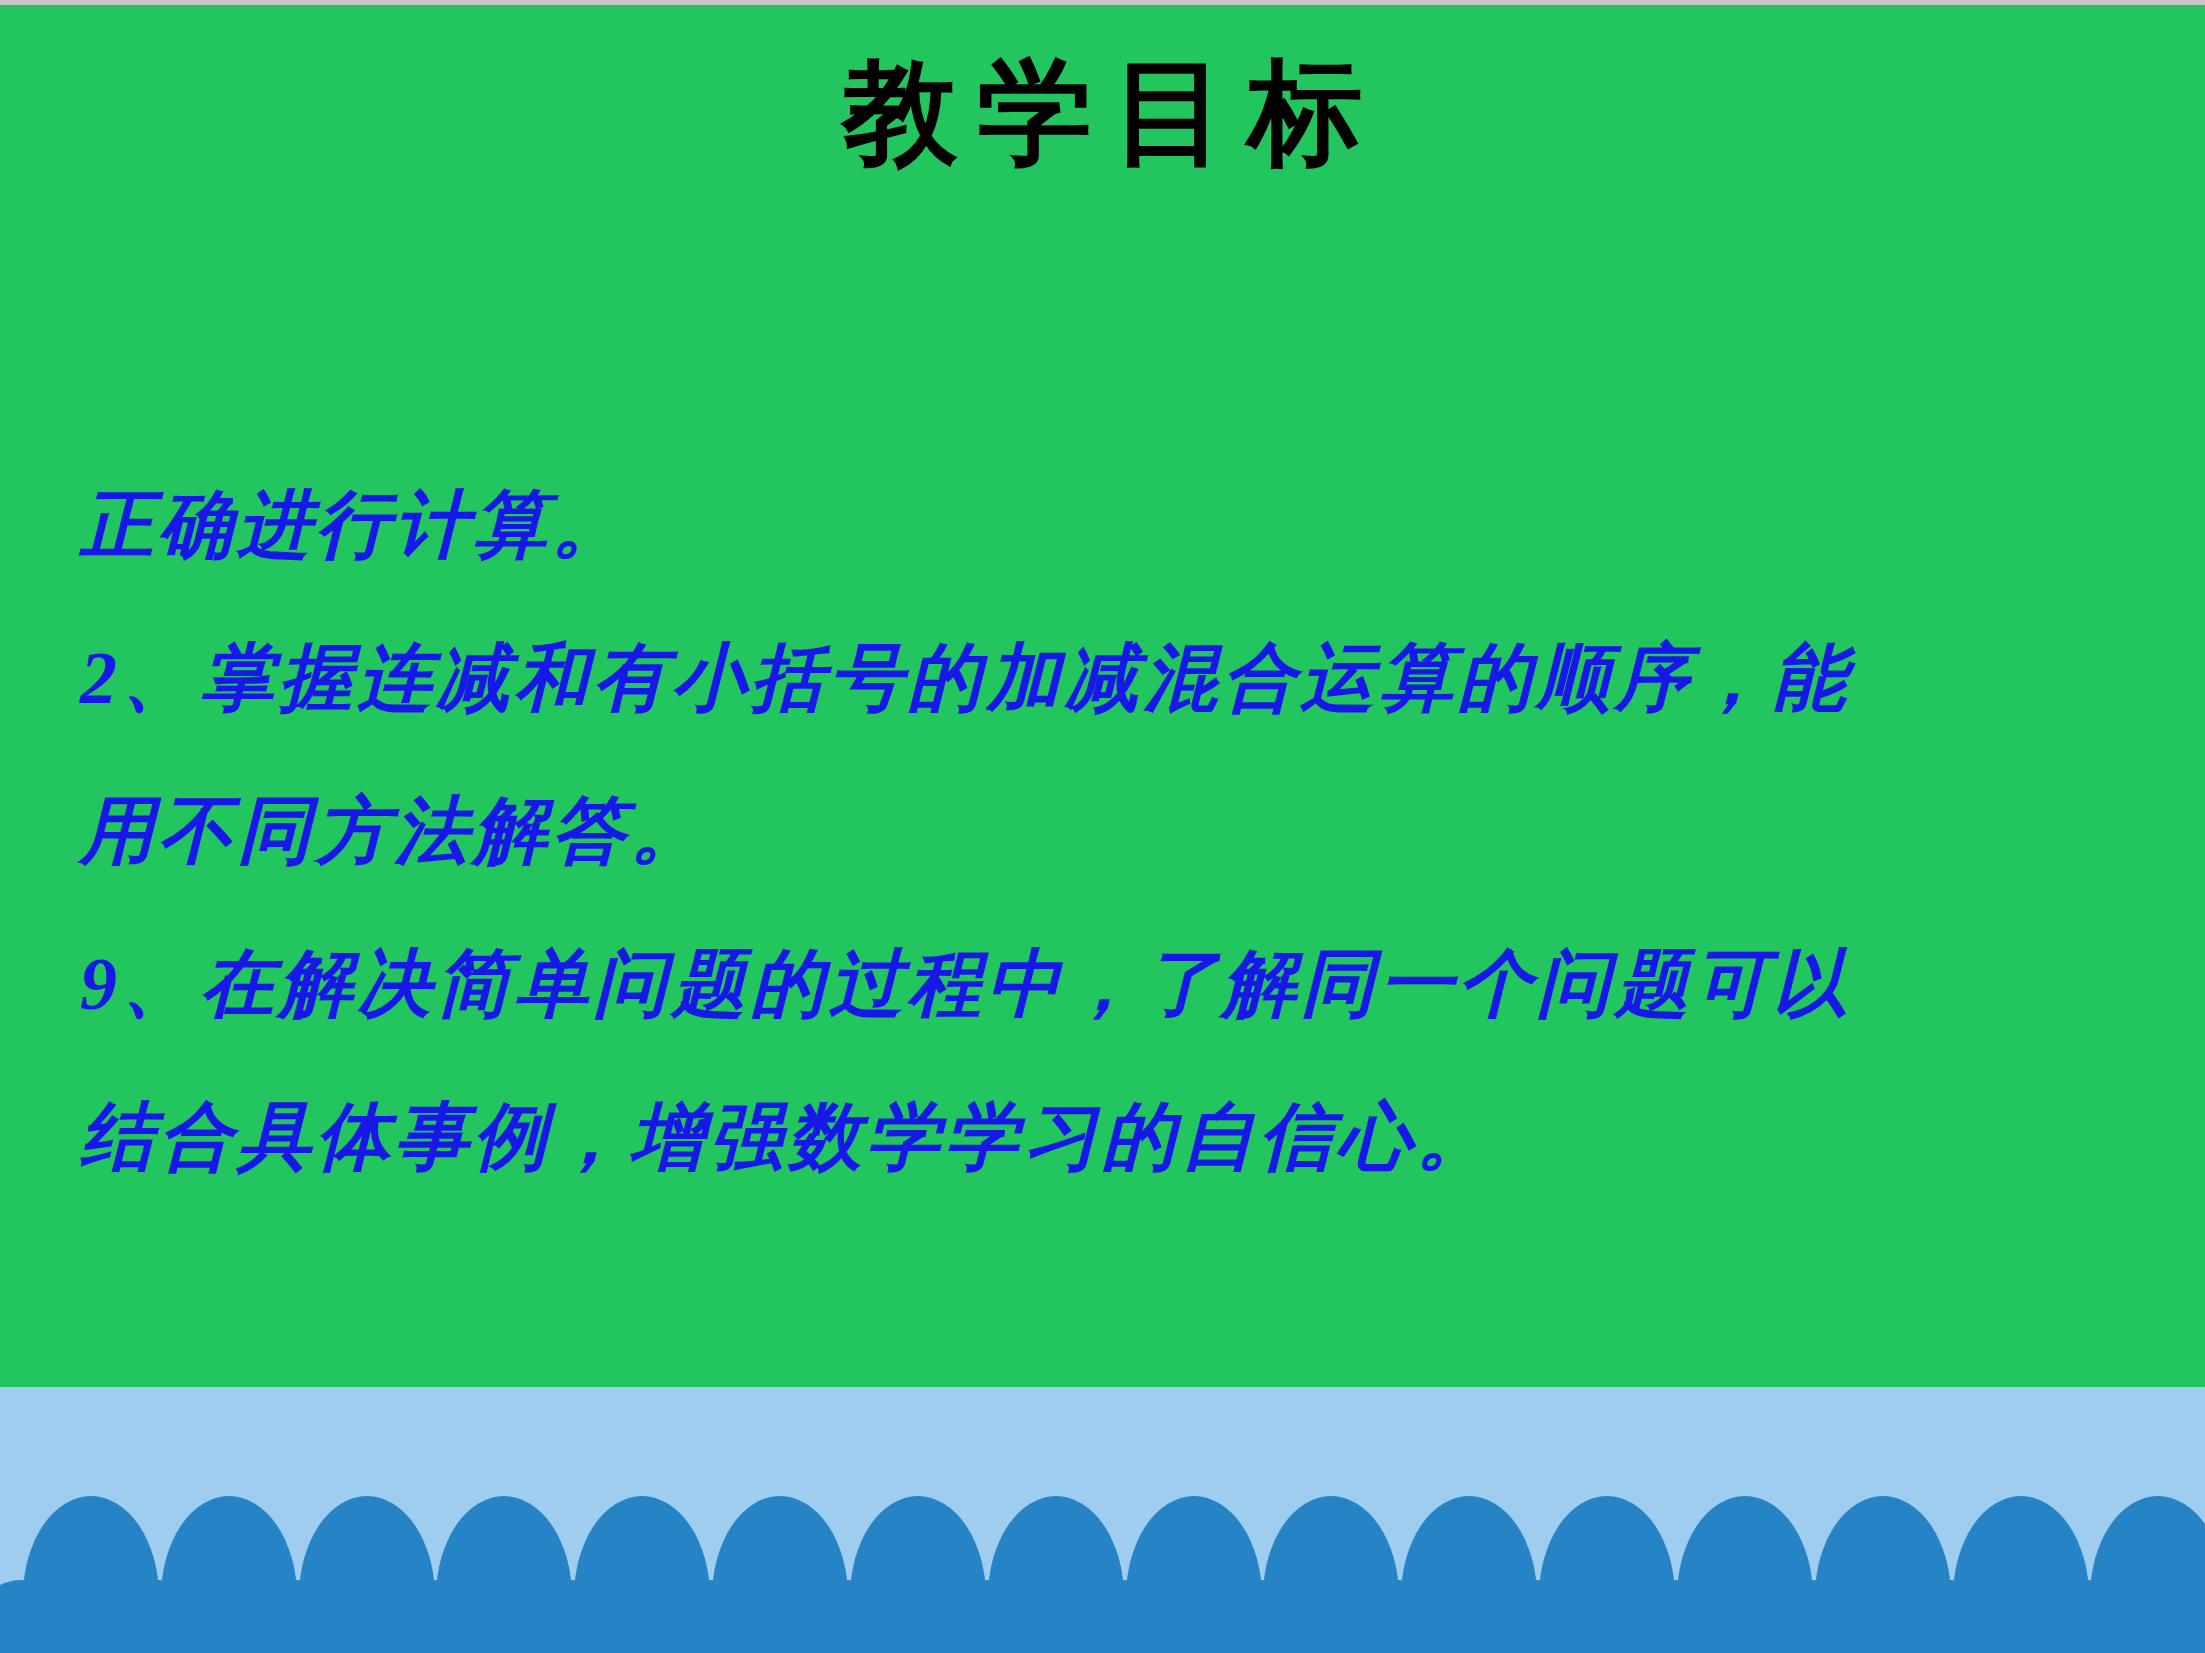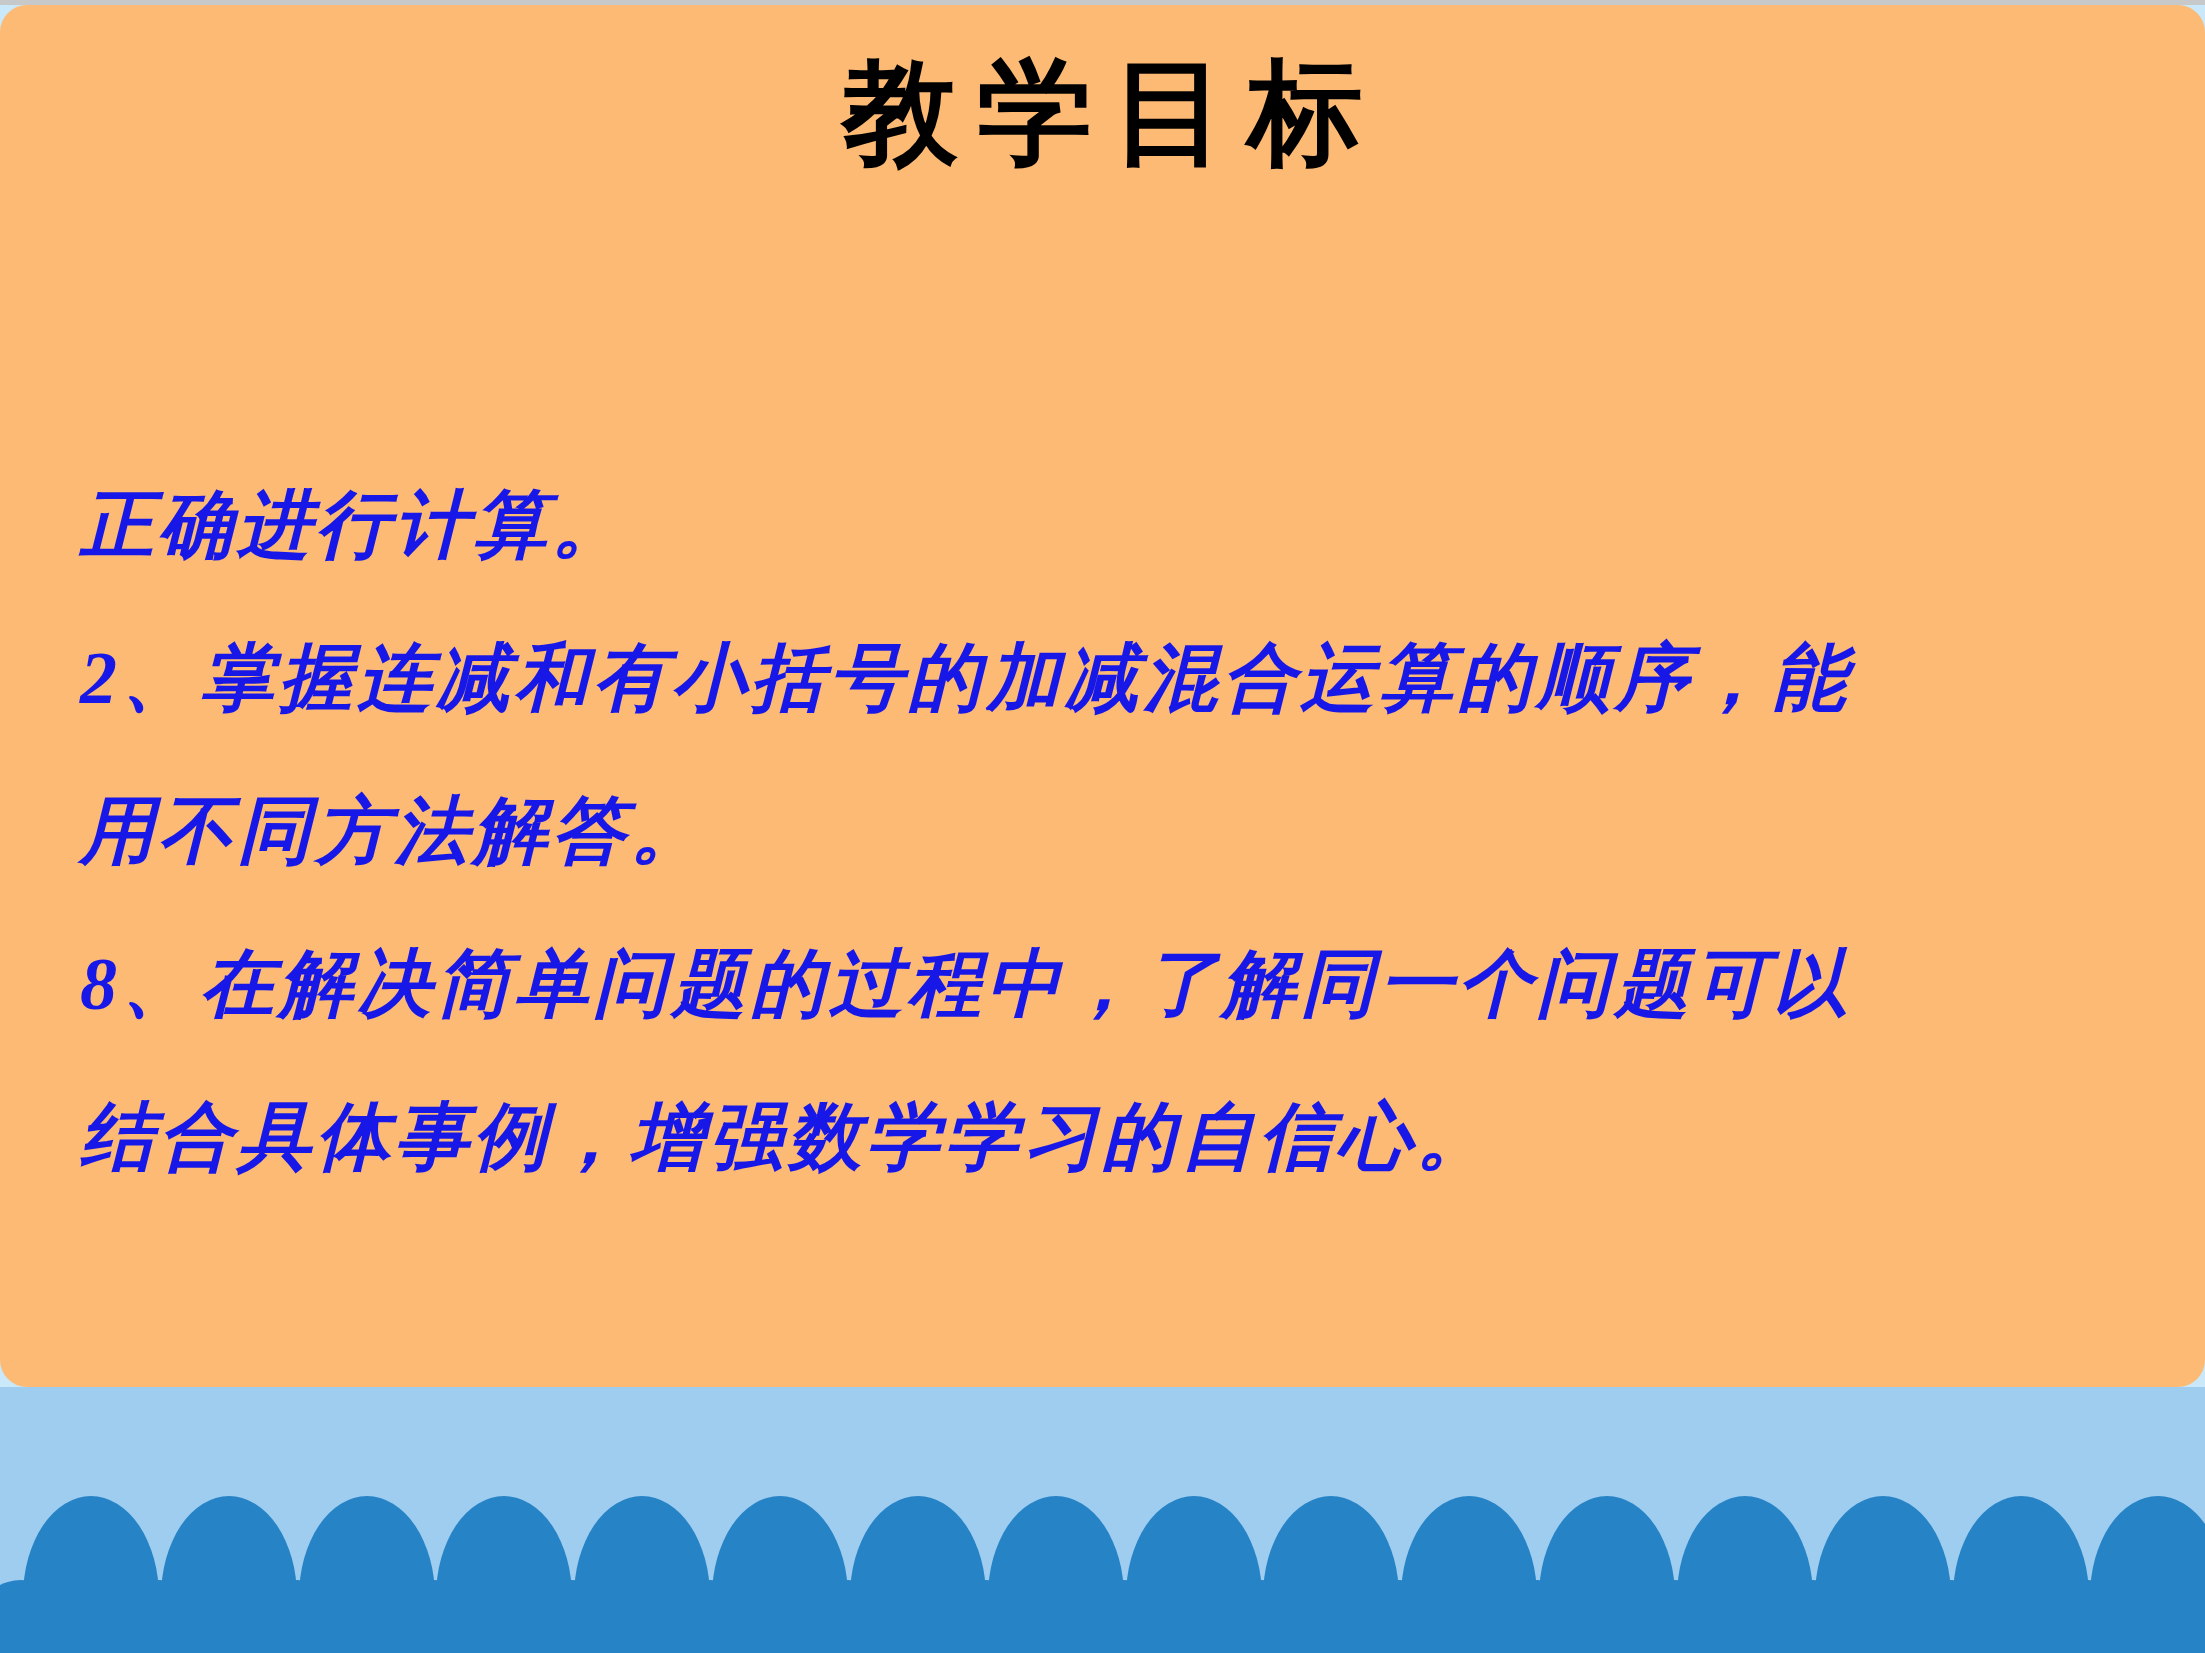--- a/index.html
+++ b/index.html
@@ -27,22 +27,21 @@
     height: 5.4px;
     background: #c6c8ca;
   }
 
   
   .content-field {
     position: absolute;
     left: 0; top: 5.4px;
     width: 2205px;
     height: 1382px;
-    background: #fdba74;
-    border-radius: 27px;
+    background: #22c55e;
   }
 
   .slide-title {
     position: absolute;
     left: 0;
     top: 35px;
     width: 2205px;
     text-align: center;
     color: #000000;
     font-size: 115px;
@@ -112,21 +111,21 @@
   <div class="top-strip"></div>
 
   <div class="content-field">
 
     <div class="slide-title">教学目标</div>
 
     <div class="body-block">
       <div class="body-line indent">正确进行计算。</div>
       <div class="body-line">2、掌握连减和有小括号的加减混合运算的顺序，能</div>
       <div class="body-line indent">用不同方法解答。</div>
-      <div class="body-line">8、在解决简单问题的过程中，了解同一个问题可以</div>
+      <div class="body-line">9、在解决简单问题的过程中，了解同一个问题可以</div>
       <div class="body-line indent">结合具体事例，增强数学学习的自信心。</div>
     </div>
 
   </div>
 
   <div class="bottom-band">
     <div class="dome-row row1">
         <div class="dome" style="left: 0px;"></div>
         <div class="dome" style="left: 138px;"></div>
         <div class="dome" style="left: 276px;"></div>

